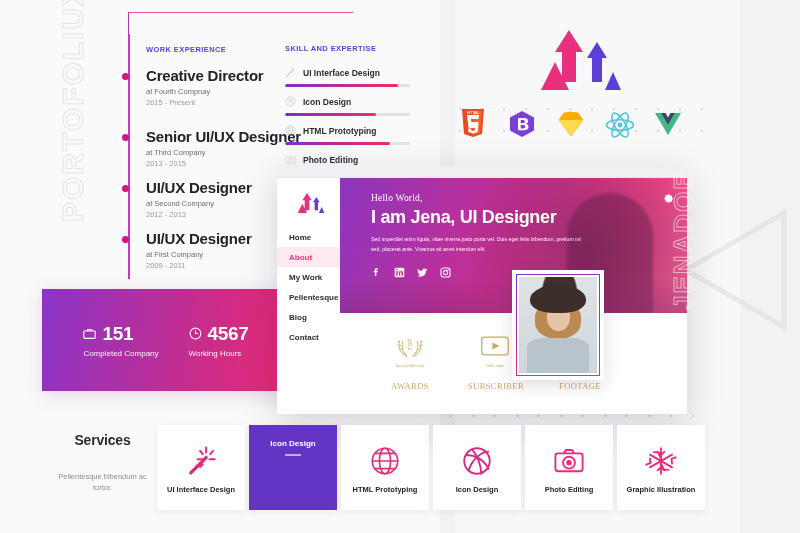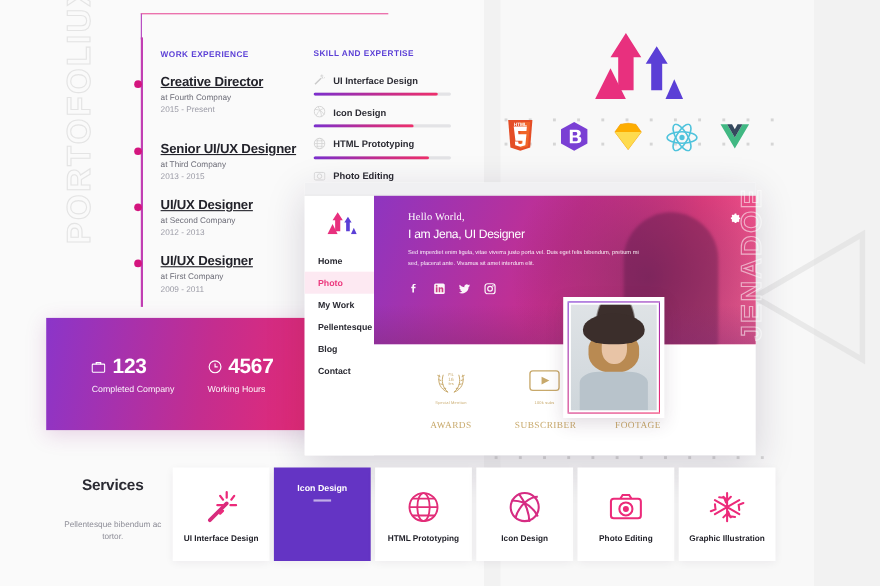--- a/index.html
+++ b/index.html
@@ -61,21 +61,21 @@
     position:absolute; left:0; top:0; width:225px; height:24px;
     border-top:1.5px solid #e8529b; border-left:1.5px solid #b03bbd;
     border-top-right-radius:0;
   }
   .tl-line { position:absolute; left:0; top:22px; width:1.5px; height:245px; background:#c13fb3; }
   .sec-title {
     font-size:7.5px; font-weight:700; letter-spacing:.4px; color:#5b3fd6; text-transform:uppercase;
   }
   .job { position:absolute; left:18px; }
   .job .dot { position:absolute; left:-24px; top:6px; width:7px; height:7px; border-radius:50%; background:#d4157e; }
-  .job h3 { font-size:12px; font-weight:700; color:#23232b; letter-spacing:-.2px;text-decoration:underline; }
+  .job h3 { font-size:15px; font-weight:700; color:#23232b; letter-spacing:-.2px; }
   .job .co { font-size:7.5px; color:#6d6d78; margin-top:3px; }
   .job .yr { font-size:7.5px; color:#9a9aa5; margin-top:2px; }
 
   
   .skills { position:absolute; left:285px; top:44px; width:125px; }
   .skill { margin-bottom:9px; }
   .skill-row { display:flex; align-items:center; gap:7px; }
   .skill-ico { width:11px; height:11px; opacity:.35; flex:none; }
   .skill-name { font-size:8.5px; font-weight:700; color:#2b2b33; }
   .bar { margin-top:6px; height:3px; border-radius:2px; background:#e3e3e6; overflow:hidden; }
@@ -119,21 +119,21 @@
     position:absolute; right:34px; bottom:-8px; width:86px; height:128px;
     background:rgba(88,26,72,.42); border-radius:44px 44px 12px 12px;
     filter:blur(1.4px);
   }
   .hero .ridge {
     position:absolute; left:0; bottom:0; width:100%; height:36px;
     background:linear-gradient(180deg, rgba(120,40,110,.0), rgba(120,40,110,.38));
   }
   .hero-in { position:relative; padding:15px 0 0 31px; color:#fff; }
   .hero h4 { font-size:9.5px; font-weight:400; font-family:"Liberation Serif", serif; letter-spacing:.2px; }
-  .hero h2 { font-size:11px; font-weight:400; margin-top:4px; letter-spacing:-.3px; }
+  .hero h2 { font-size:18px; font-weight:700; margin-top:4px; letter-spacing:-.3px; }
   .hero p { font-size:5.2px; line-height:1.85; margin-top:7px; width:215px; opacity:.95; }
   .socials { display:flex; gap:12px; margin-top:10px; }
   .socials span { width:11px; height:11px; opacity:.95; }
   .gear { position:absolute; right:13px; top:14px; width:11px; height:11px; }
 
   
   .awards { display:flex; gap:31px; padding:18px 0 0 43px; }
   .award { text-align:center; width:54px; color:#c8a96b; }
   .award .ic { height:30px; display:flex; align-items:center; justify-content:center; }
   .award .sm { font-size:3.6px; letter-spacing:.2px; margin-top:3px; }
@@ -315,21 +315,21 @@
   </div>
 </div>
 
 <div class="stats">
   <div class="stat">
     <div class="top">
       <svg style="width:13px;height:13px" viewBox="0 0 16 16">
         <rect x="1" y="5" width="14" height="9" rx="1" fill="none" stroke="#fff" stroke-width="1.3"></rect>
         <path d="M5.5 5 V3.2 h5 V5" fill="none" stroke="#fff" stroke-width="1.3"></path>
       </svg>
-      <span class="num">123</span>
+      <span class="num">151</span>
     </div>
     <div class="lbl">Completed Company</div>
   </div>
   <div class="stat">
     <div class="top">
       <svg style="width:13px;height:13px" viewBox="0 0 16 16">
         <circle cx="8" cy="8" r="6.6" fill="none" stroke="#fff" stroke-width="1.3"></circle>
         <path d="M8 4.3 V8 h3" fill="none" stroke="#fff" stroke-width="1.3"></path>
       </svg>
       <span class="num">4567</span>
@@ -344,21 +344,21 @@
     <nav class="b-nav">
       <div class="lg">
         <svg class="logo-sm" viewBox="0 0 100 78">
           <path d="M30 40 L44 18 L58 40 L51 40 L51 70 L37 70 L37 40 Z" fill="#e8307e"></path>
           <path d="M16 78 L30 50 L44 78 Z" fill="#e8307e"></path>
           <path d="M62 46 L72 30 L82 46 L77 46 L77 70 L67 70 L67 46 Z" fill="#5b3fd6"></path>
           <path d="M80 78 L88 60 L96 78 Z" fill="#5b3fd6"></path>
         </svg>
       </div>
       <a href="#">Home</a>
-      <a href="#" class="active">Photo</a>
+      <a href="#" class="active">About</a>
       <a href="#">My Work</a>
       <a href="#">Pellentesque</a>
       <a href="#">Blog</a>
       <a href="#">Contact</a>
     </nav>
 
     <div class="b-main">
       <div class="hero">
         <div class="silhouette"></div>
         <div class="ridge"></div>

